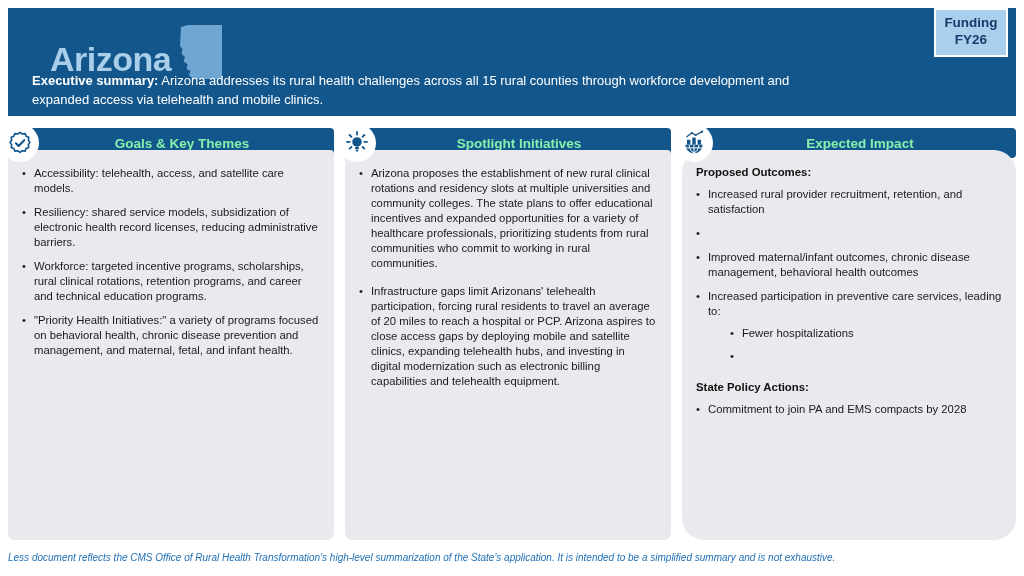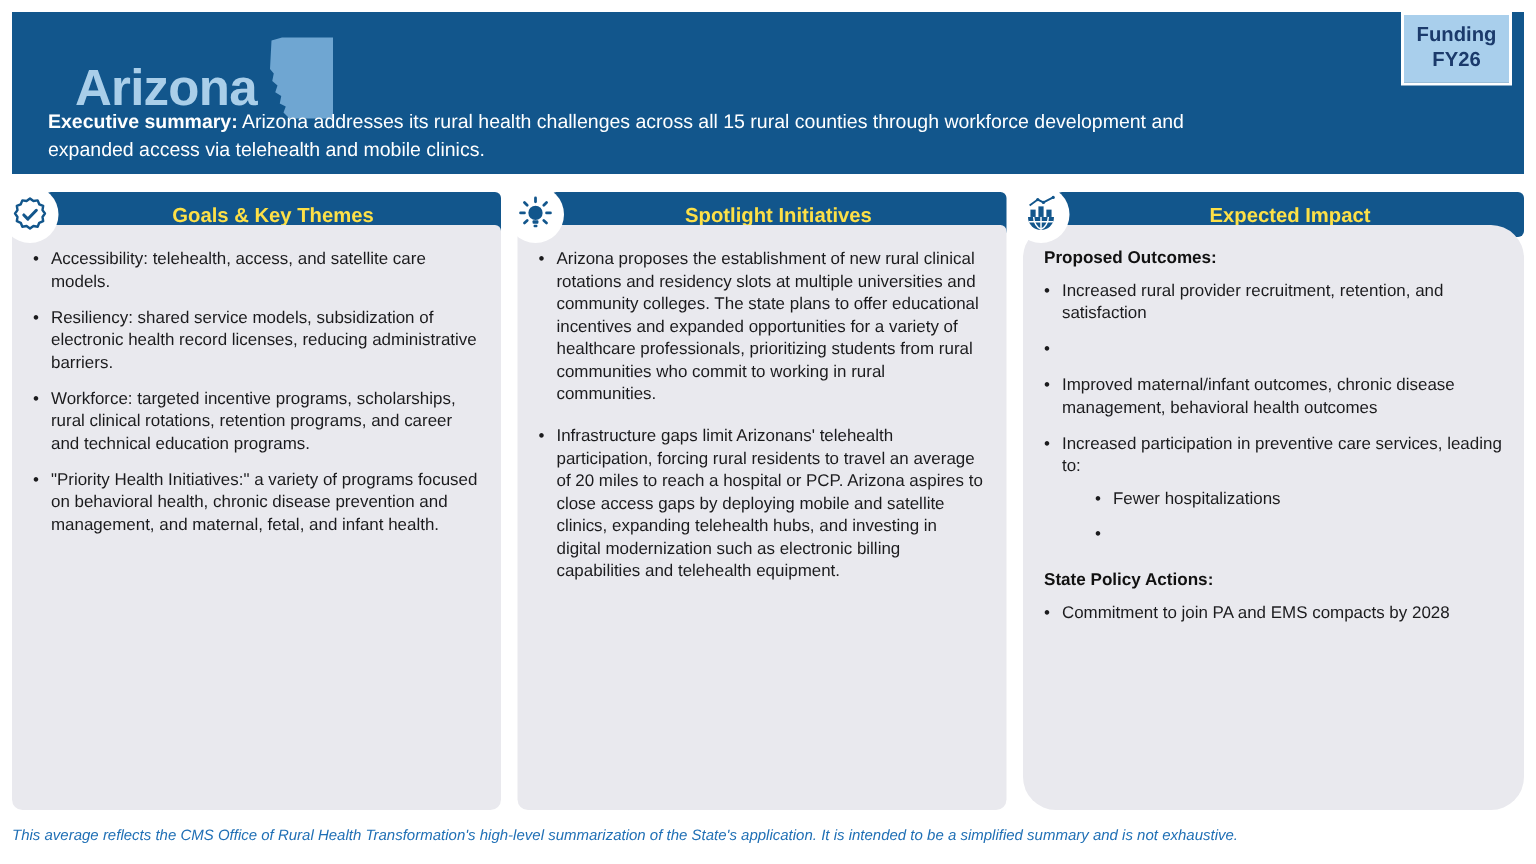--- a/index.html
+++ b/index.html
@@ -19,21 +19,21 @@
   .funding-top span{display:block;}
   .funding-amt{background:#E6F1FA;color:#111111;font-weight:bold;font-size:14.5px;padding:8px 2px;border-top:2px solid #ffffff;}
 
   
   .card{position:absolute;top:150px;height:390px;background:#E9E9EE;border-radius:4px 4px 7px 7px;box-sizing:border-box;}
   .card.c1{left:8px;width:326px;}
   .card.c2{left:345px;width:326px;}
   .card.c3{left:682px;width:334px;border-radius:22px;}
 
   .colbar{position:absolute;top:128px;height:30px;background:#12568C;border-radius:4px;
-          display:flex;align-items:center;justify-content:center;color:#fde047;font-weight:bold;font-size:13.5px;}
+          display:flex;align-items:center;justify-content:center;color:#86efac;font-weight:bold;font-size:13.5px;}
   .colbar.b1{left:30px;width:304px;}
   .colbar.b2{left:367px;width:304px;align-items:center;}
   .colbar.b3{left:704px;width:312px;}
 
   .icon-circle{position:absolute;top:124px;width:38px;height:38px;background:#ffffff;border-radius:50%;
                display:flex;align-items:center;justify-content:center;z-index:3;}
   .icon-circle.i1{left:1px;}
   .icon-circle.i2{left:338px;}
   .icon-circle.i3{left:675px;}
   .icon-circle svg{width:26px;height:26px;display:block;}
@@ -192,13 +192,13 @@
     <p class="sec-heading">State Policy Actions:</p>
     <ul class="bullets">
       <li>
           <span class="mk">•</span>
           <span>Commitment to join PA and EMS compacts by 2028</span>
         </li>
     </ul>
   </div>
 </div>
 
-<p class="footer">This average reflects the CMS Office of Rural Health Transformation's high-level summarization of the State's application. It is intended to be a simplified summary and is not exhaustive.</p>
+<p class="footer">Less document reflects the CMS Office of Rural Health Transformation's high-level summarization of the State's application. It is intended to be a simplified summary and is not exhaustive.</p>
 
 </body></html>

